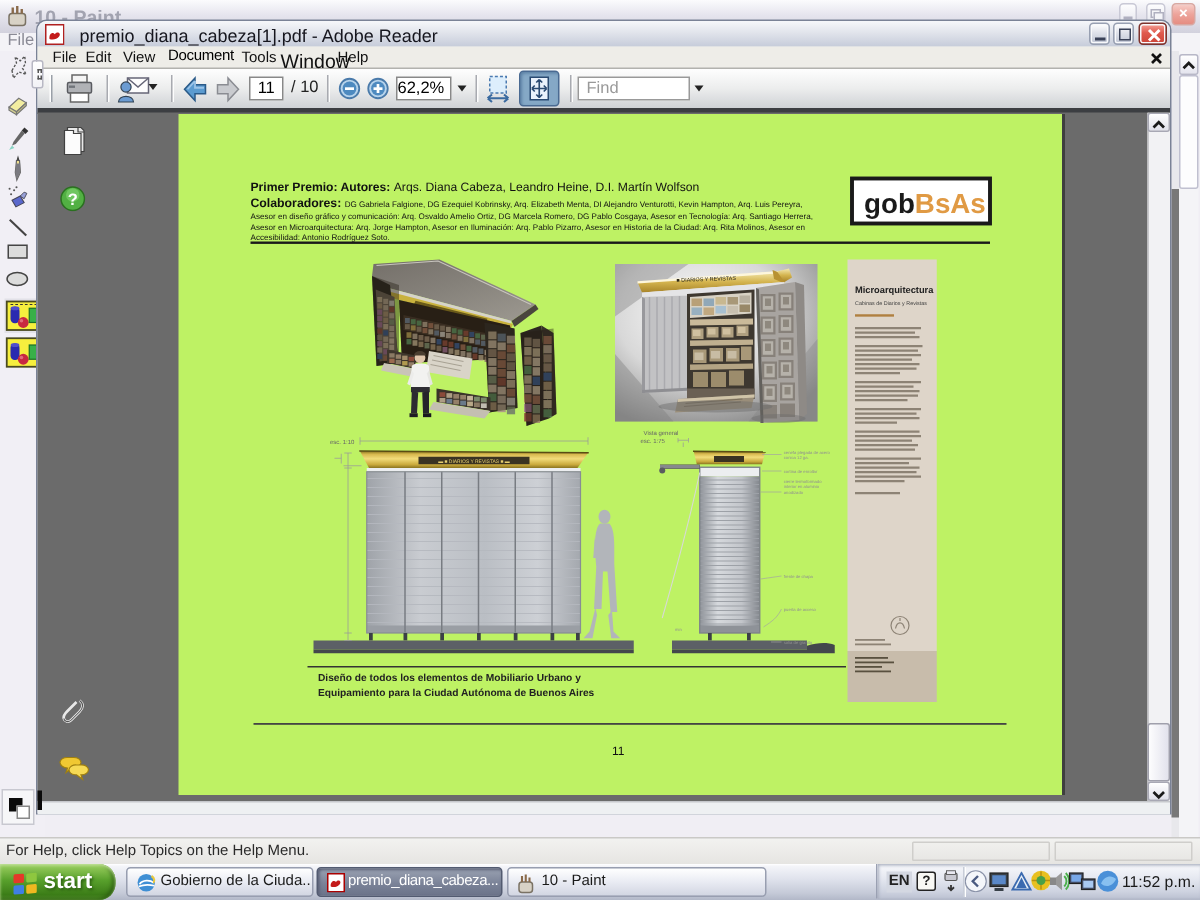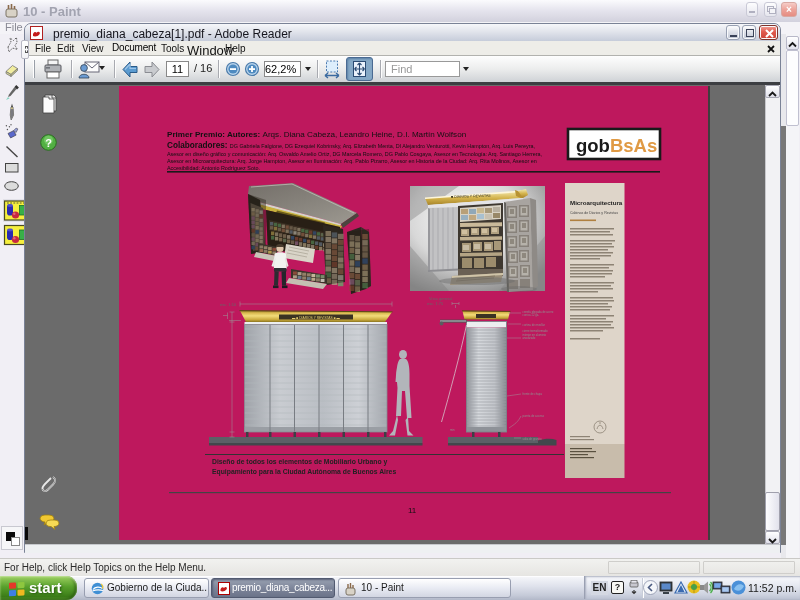--- a/index.html
+++ b/index.html
@@ -179,21 +179,21 @@
       <rect x="9" y="6" width="9" height="7" fill="#46506a" stroke="#222" stroke-width="0.8"></rect>
       <rect x="10.2" y="7.2" width="6.6" height="4.6" fill="#a8c8f0"></rect>
     </svg>
   <svg class="abs" style="left:146px;top:4px" width="15" height="15" viewBox="0 0 15 15">
       <circle cx="7.5" cy="7.5" r="7" fill="#4a90d8"></circle>
       <path d="M3 9 C5 4 10 3 13 6 C11 11 6 12 3 9 Z" fill="#88c0f0"></path>
     </svg>
   <div class="abs" style="left:163px;top:6px;font-size:10.5px;color:#1a1a1a">11:52 p.m.</div>
 </div>
 
-<div class="abs" id="adobe" style="left:24px;top:23px;width:637px;height:530px">
+<div class="abs" id="adobe" style="left:24px;top:13px;width:637px;height:530px">
 
   <div class="abs" style="left:0;top:0;width:757px;height:530px;border-radius:7px 7px 0 0;background:#dfe2e8;border:1px solid #7a8296"></div>
 
   <div class="abs" style="left:1px;top:1px;width:755px;height:17px;border-radius:6px 6px 0 0;background:linear-gradient(#f6f7fa,#dfe2ea 50%,#c6ccda)">
     <svg class="abs" style="left:5px;top:2px" width="13" height="14" viewBox="0 0 13 14">
         <rect x="0.5" y="0.5" width="12" height="13" fill="#fff" stroke="#b02020" stroke-width="1"></rect>
         <path d="M3 10 C2.5 6 5.5 5 6.5 6.8 C8 4.5 11 6 9.5 8.2 C8 10.5 4.7 10.8 3 10 Z" fill="#c41b1b"></path>
       </svg>
     <div class="abs" style="left:28px;top:2.5px;font-size:12px;color:#16161e">premio_diana_cabeza[1].pdf - Adobe Reader</div>
     <div class="abtn" style="left:701px;top:1px;width:14px">
@@ -248,21 +248,21 @@
     <svg class="abs" style="left:96px;top:4px" width="18" height="19" viewBox="0 0 18 19">
       <path d="M9 2 L2 9.5 L9 17 L9 12.5 L16 12.5 L16 6.5 L9 6.5 Z" fill="#5b9bd0" stroke="#2a5a88" stroke-width="1"></path>
       <path d="M9 4 L4 9.5 M9 4 L9 8.5 L15 8.5" stroke="#9cc4e8" stroke-width="1.2" fill="none"></path>
     </svg>
     
     <svg class="abs" style="left:118px;top:4px" width="18" height="19" viewBox="0 0 18 19">
       <path d="M9 2 L16 9.5 L9 17 L9 12.5 L2 12.5 L2 6.5 L9 6.5 Z" fill="#c9cbcf" stroke="#8a8c92" stroke-width="1"></path>
     </svg>
     
     <div class="abs" style="left:141px;top:5px;width:23px;height:16px;background:#fff;border:1px solid #888;font-size:11px;color:#000;text-align:center;line-height:15px">11</div>
-    <div class="abs" style="left:169px;top:6px;font-size:11px;color:#222">/ 16</div>
+    <div class="abs" style="left:169px;top:6px;font-size:11px;color:#222">/ 10</div>
     <div class="sep" style="left:193px;top:4px;height:18px"></div>
     
     <svg class="abs" style="left:200px;top:5px" width="16" height="16" viewBox="0 0 16 16">
       <circle cx="8" cy="8" r="6.5" fill="#b8d4ec" stroke="#4a7aaa" stroke-width="1.2"></circle>
       <circle cx="8" cy="8" r="4.6" fill="#4e8ac0"></circle>
           <rect x="5" y="7.2" width="6" height="1.8" fill="#fff"></rect>
     </svg>
     <svg class="abs" style="left:219px;top:5px" width="16" height="16" viewBox="0 0 16 16">
       <circle cx="8" cy="8" r="6.5" fill="#b8d4ec" stroke="#4a7aaa" stroke-width="1.2"></circle>
       <circle cx="8" cy="8" r="4.6" fill="#4e8ac0"></circle>
@@ -309,21 +309,21 @@
     </svg>
     <svg class="abs" style="left:16px;top:389px" width="17" height="23" viewBox="0 0 17 23">
       <path d="M12 3 C15 5 14.5 8 12 10.5 L6.5 16 C4.5 18 2 17 1.5 15 C1 13 2.5 11.5 4 10 L10 4" fill="none" stroke="#e8e8e8" stroke-width="1.8"></path>
       <path d="M12 3 C15 5 14.5 8 12 10.5 L6.5 16 C4.5 18 2 17 1.5 15" fill="none" stroke="#555" stroke-width="0.7"></path>
     </svg>
     <svg class="abs" style="left:14px;top:429px" width="21" height="17" viewBox="0 0 21 17">
       <path d="M1 4 a5 4 0 0 1 5-3 h4 a5 4 0 0 1 5 3 a5 4 0 0 1 -5 4 h-1 l-4 3 l1-3 h-0 a5 4 0 0 1 -5-4 Z" fill="#f0c832" stroke="#a08010" stroke-width="0.8"></path>
       <path d="M7 9 a4.5 3.5 0 0 1 5-3 h3 a4.5 3.5 0 0 1 5 3 a4.5 3.5 0 0 1 -5 3.5 h-0 l1 3 l-4-3 h-1 a4.5 3.5 0 0 1 -4-3.5 Z" fill="#f6da55" stroke="#a08010" stroke-width="0.8"></path>
     </svg>
 
-    <div class="abs" id="pdfpage" style="left:94px;top:1px;width:591px;height:454px;background:#be185d;border-right:2px solid #3e3e3e">
+    <div class="abs" id="pdfpage" style="left:94px;top:1px;width:591px;height:454px;background:#bef264;border-right:2px solid #3e3e3e">
     <svg width="591" height="454" viewBox="0 0 591 454" font-family="Liberation Sans">
 
       <text x="48" y="51" font-size="8.1" font-weight="bold" fill="#111">Primer Premio: Autores: <tspan font-weight="normal">Arqs. Diana Cabeza, Leandro Heine, D.I. Martín Wolfson</tspan></text>
       <text x="48" y="62" font-size="8.2" font-weight="bold" fill="#111">Colaboradores: <tspan font-size="5.4" font-weight="normal">DG Gabriela Falgione, DG Ezequiel Kobrinsky, Arq. Elizabeth Menta, DI Alejandro Venturotti, Kevin Hampton, Arq. Luis Pereyra,</tspan></text>
       <text x="48" y="70" font-size="5.4" fill="#111">Asesor en diseño gráfico y comunicación: Arq. Osvaldo Amelio Ortiz, DG Marcela Romero, DG Pablo Cosgaya, Asesor en Tecnología: Arq. Santiago Herrera,</text>
       <text x="48" y="77" font-size="5.4" fill="#111">Asesor en Microarquitectura: Arq. Jorge Hampton, Asesor en Iluminación: Arq. Pablo Pizarro, Asesor en Historia de la Ciudad: Arq. Rita Molinos, Asesor en</text>
       <text x="48" y="84" font-size="5.4" fill="#111">Accesibilidad: Antonio Rodríguez Soto.</text>
       <rect x="48" y="85" width="493" height="1.6" fill="#1a1a1a"></rect>
 
       <rect x="449" y="43" width="92" height="30" fill="#fff" stroke="#1a1a1a" stroke-width="2.6"></rect>

